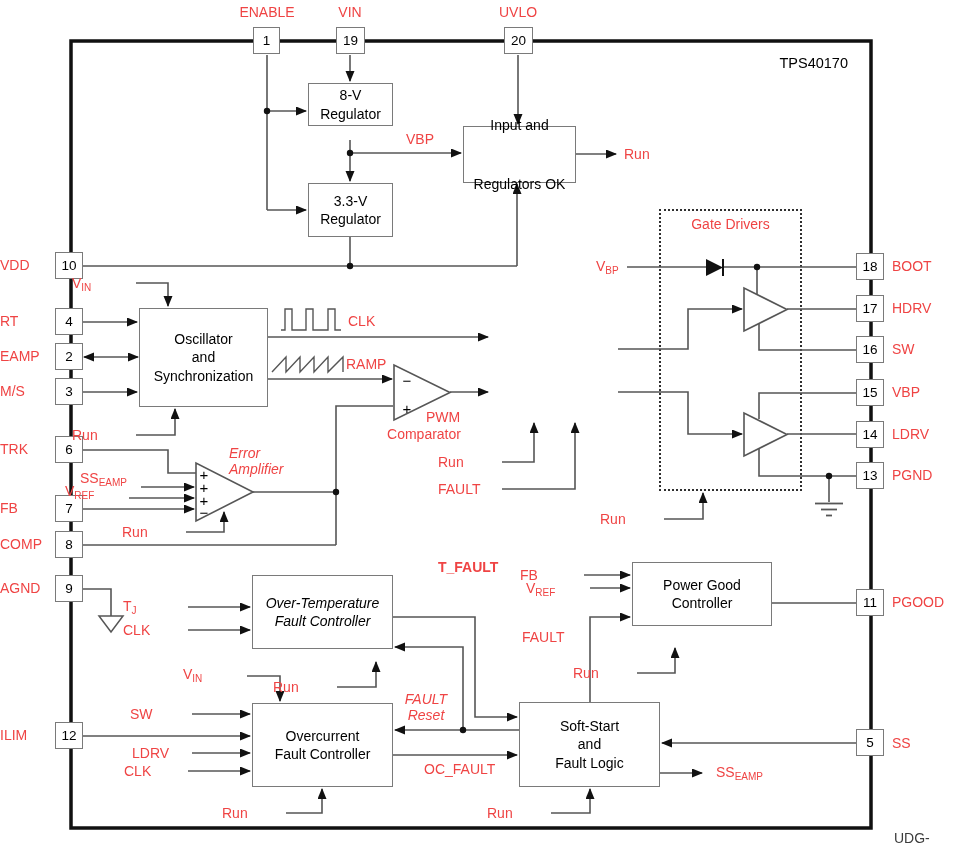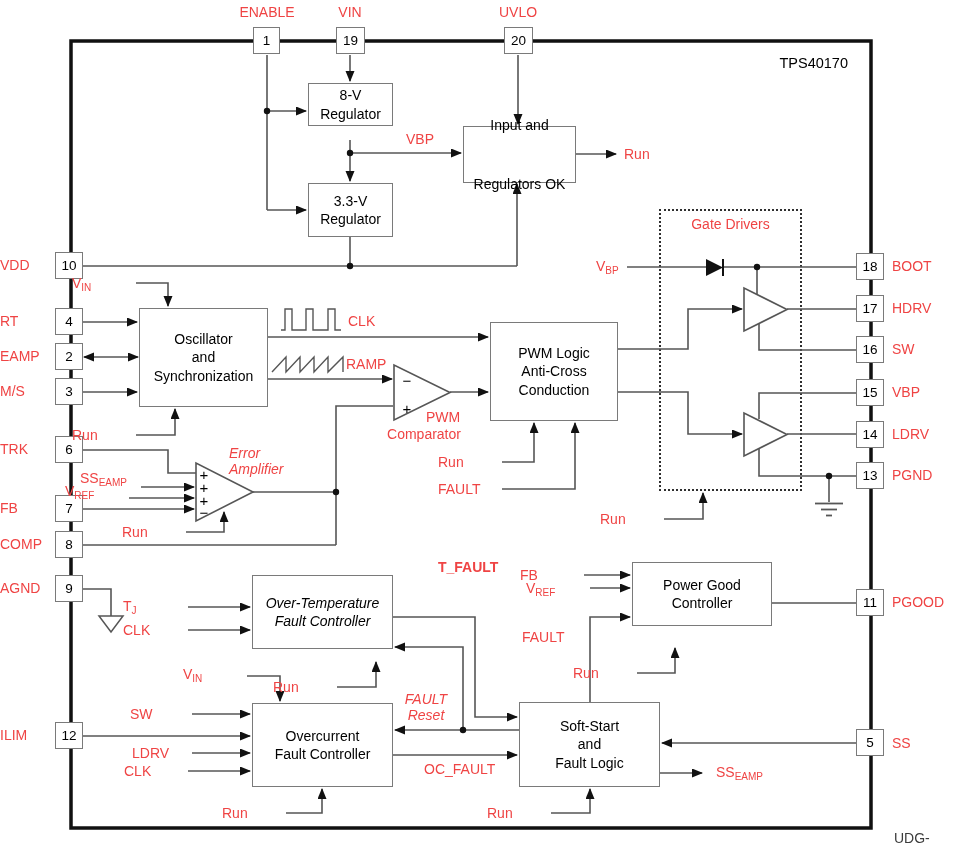--- a/index.html
+++ b/index.html
@@ -260,25 +260,20 @@
   </div>
   <div class="block" style="left:463px; top:126px; width:113px; height:57px;gap:40px;">
     <span>Input and</span>
       <span>Regulators OK</span>
   </div>
   <div class="block" style="left:139px; top:308px; width:129px; height:99px;">
     <span>Oscillator</span>
       <span>and</span>
       <span>Synchronization</span>
   </div>
-  <div class="block" style="left:490px; top:322px; width:128px; height:99px;">
-    <span>PWM Logic</span>
-      <span>Anti-Cross</span>
-      <span>Conduction</span>
-  </div>
   <div class="lbl c" style="left:659px; top:217px; width:143px;">Gate Drivers</div>
 
   <div class="block" style="left:252px; top:575px; width:141px; height:74px;font-style:italic;">
     <span>Over-Temperature</span>
       <span>Fault Controller</span>
   </div>
   <div class="block" style="left:252px; top:703px; width:141px; height:84px;">
     <span>Overcurrent</span>
       <span>Fault Controller</span>
   </div>

